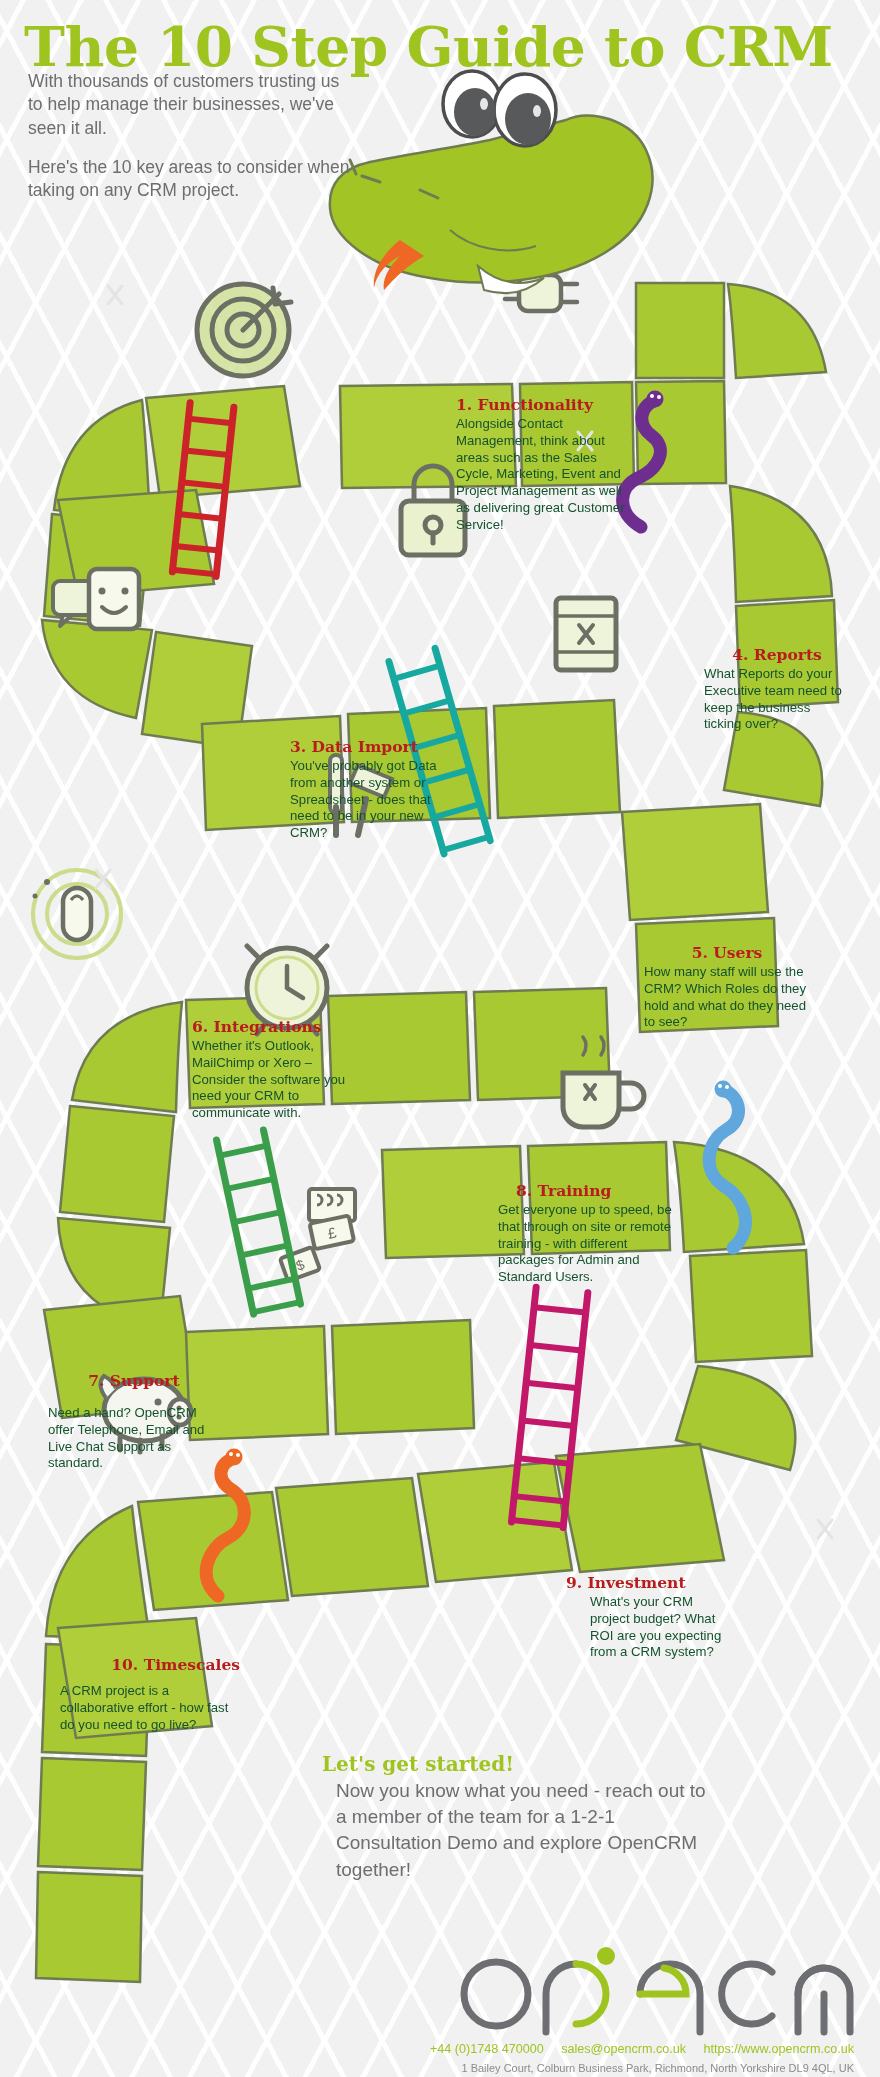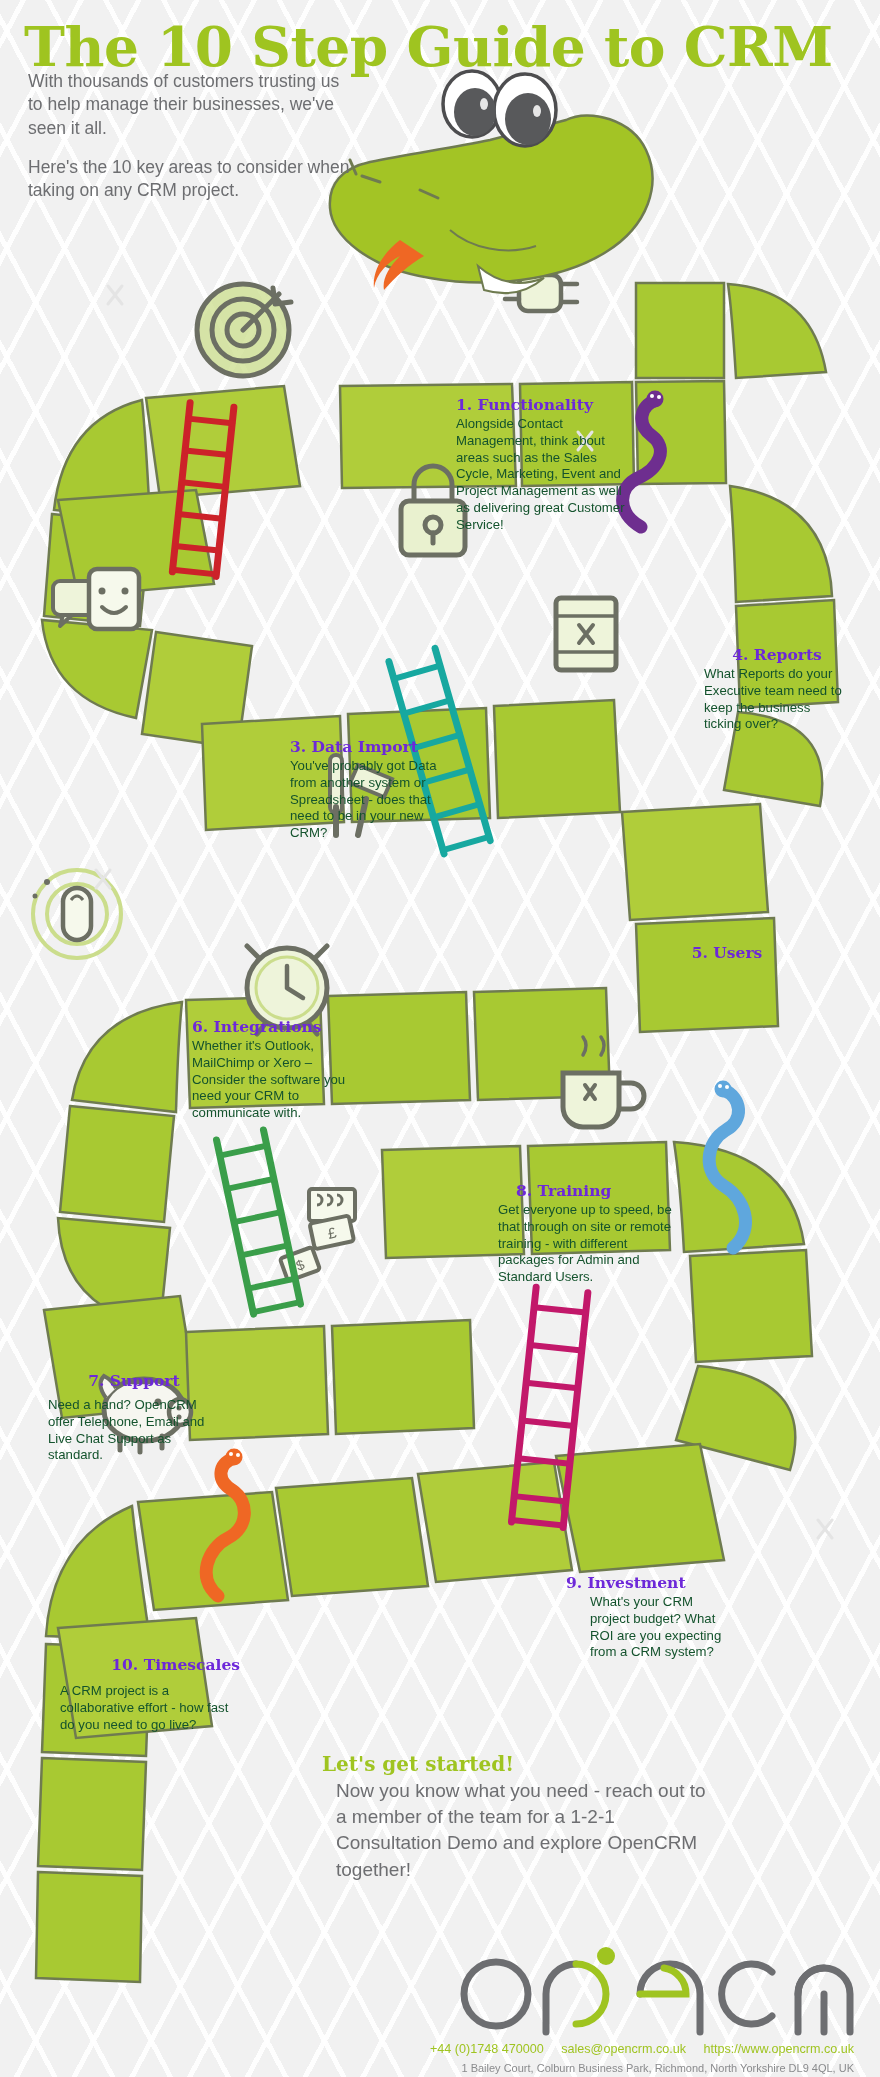--- a/index.html
+++ b/index.html
@@ -49,21 +49,21 @@
   }
   #intro-1 { position: absolute; left: 4px; top: 52px; }
   #intro-2 { position: absolute; left: 4px; top: 138px; }
 
   
   .step { position: absolute; }
 
   .step-title {
     font-family: "DejaVu Serif", "Liberation Serif", serif;
     font-weight: bold;
-    color: #6d28d9;
+    color: #b91c1c;
     font-size: 15.5px;
     line-height: 1.1;
     margin-bottom: 3px;
   }
 
   .step-body {
     font-size: 13.2px;
     line-height: 1.27;
     color: #14532d;
   }
@@ -373,30 +373,31 @@
     <div class="step-body">You've probably got Data from another system or Spreadsheet - does that need to be in your new CRM?</div>
   </div>
 
   <div class="step" style="left:704px; top:646px; width:146px;">
     <div class="step-title t-center">4. Reports</div>
     <div class="step-body">What Reports do your Executive team need to keep the business ticking over?</div>
   </div>
 
   <div class="step" style="left:644px; top:944px; width:166px;">
     <div class="step-title t-center">5. Users</div>
+    <div class="step-body">How many staff will use the CRM? Which Roles do they hold and what do they need to see?</div>
   </div>
 
   <div class="step" style="left:192px; top:1018px; width:172px;">
     <div class="step-title">6. Integrations</div>
     <div class="step-body">Whether it's Outlook, MailChimp or Xero – Consider the software you need your CRM to communicate with.</div>
   </div>
 
   <div class="step" style="left:48px; top:1372px; width:172px;">
     <div class="step-title t-center">7. Support</div>
-    <div class="step-body" style="margin-top:8px;">Need a hand? OpenCRM offer Telephone, Email and Live Chat Support as standard.</div>
+    <div class="step-body" style="margin-top:16px;">Need a hand? OpenCRM offer Telephone, Email and Live Chat Support as standard.</div>
   </div>
 
   <div class="step" style="left:498px; top:1182px; width:180px;">
     <div class="step-title" style="margin-left:18px;">8. Training</div>
     <div class="step-body">Get everyone up to speed, be that through on site or remote training - with different packages for Admin and Standard Users.</div>
   </div>
 
   <div class="step" style="left:566px; top:1574px; width:160px;">
     <div class="step-title">9. Investment</div>
     <div class="step-body" style="margin-left:24px;">What's your CRM project budget? What ROI are you expecting from a CRM system?</div>

